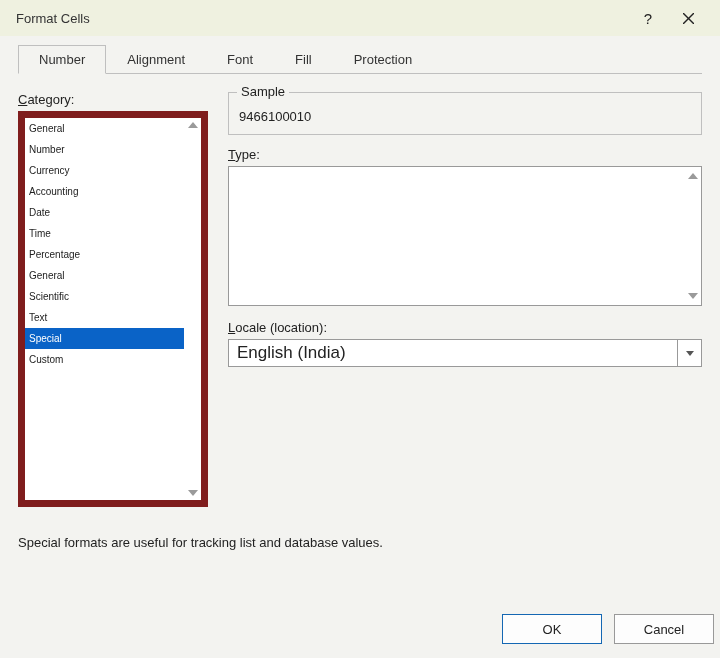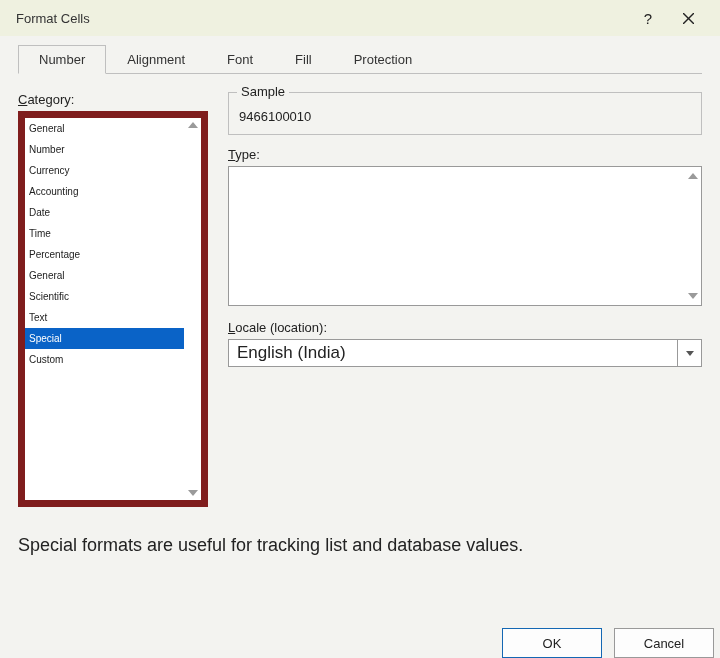--- a/index.html
+++ b/index.html
@@ -180,29 +180,29 @@
     width: 24px; height: 28px;
     border: 1px solid #999;
     border-left: none;
     background: #fff;
     display: flex; align-items:center; justify-content:center;
   }
   .chev { width:0;height:0;border-left:4px solid transparent;border-right:4px solid transparent;border-top:5px solid #555; }
 
   .desc {
     margin-top: 28px;
-    font-size: 18px;
+    font-size: 13px;
     color: #222;
   }
 
   .button-row {
     height: 58px;
     display: flex;
     justify-content: flex-end;
-    align-items: flex-end;
+    align-items: center;
     gap: 12px;
     padding: 0 6px;
     margin-left: 40px;
   }
   .btn {
     min-width: 100px;
     height: 30px;
     border: 1px solid #999;
     background: #fdfdfd;
     display: flex; align-items: center; justify-content: center;

